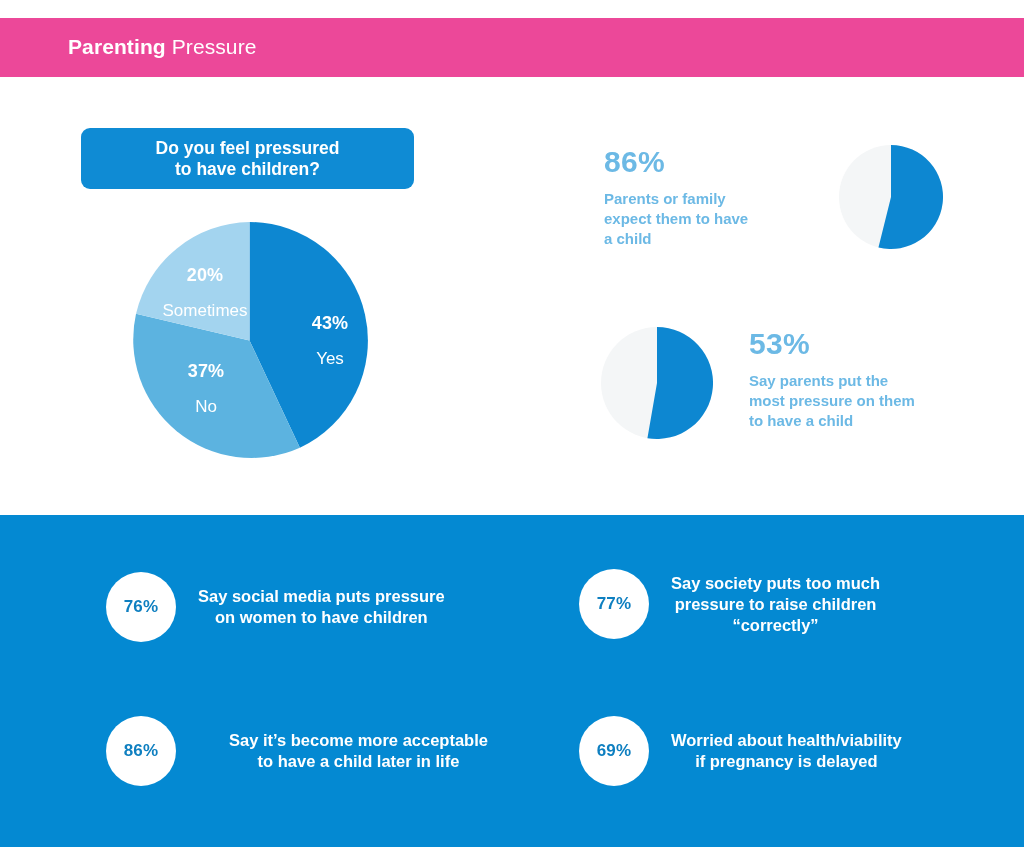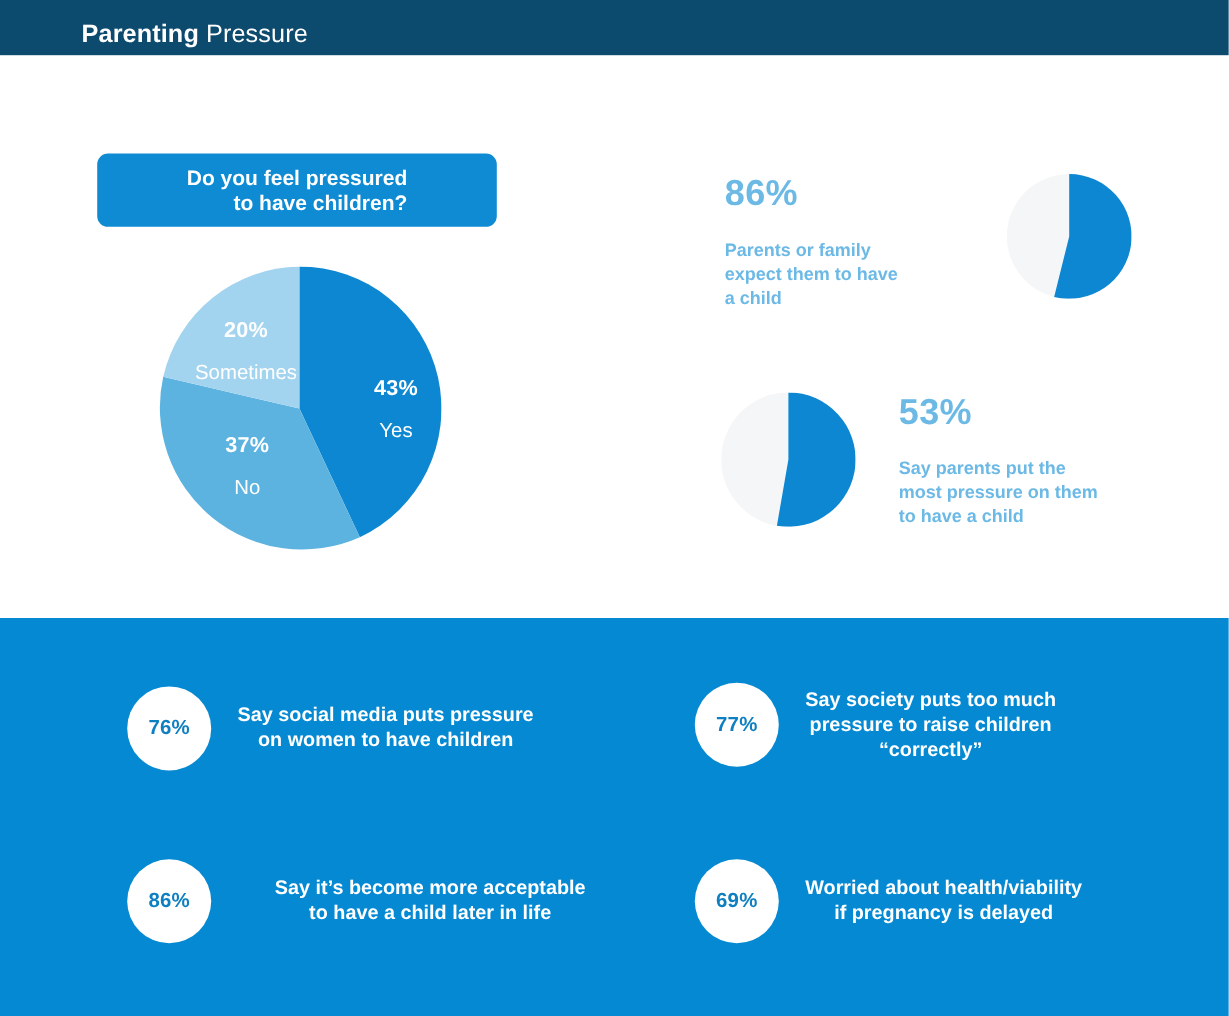--- a/index.html
+++ b/index.html
@@ -16,24 +16,24 @@
   .page {
     position: relative;
     width: 1024px;
     height: 847px;
     background: #ffffff;
   }
 
   
   .header-bar {
     position: absolute;
-    left: 0; top: 0;
-    width: 1024px;
-    height: 46px;
-    background: #0c4a6e;
+    left: 0; top: 18px;
+    width: 1024px;
+    height: 59px;
+    background: #ec4899;
   }
   .header-title {
     position: absolute;
     left: 68px;
     top: 17px;
     font-size: 21px;
     letter-spacing: 0.1px;
     color: #ffffff;
     white-space: nowrap;
   }
@@ -51,21 +51,21 @@
     border-radius: 9px;
     display: flex;
     align-items: center;
     justify-content: center;
   }
   .question-text {
     color: #ffffff;
     font-weight: bold;
     font-size: 17.5px;
     line-height: 21px;
-    text-align: right;
+    text-align: center;
     white-space: pre-line;
   }
 
   
   .main-pie-wrap {
     position: absolute;
     left: 131px;
     top: 222px;
     width: 237px;
     height: 237px;
@@ -109,21 +109,21 @@
   .stat-text-col.right-side { width: 205px; }
 
   .stat-pct {
     font-weight: bold;
     font-size: 30px;
     line-height: 34px;
     color: #6cb9e5;
     letter-spacing: 0.3px;
   }
   .stat-desc {
-    margin-top: 20px;
+    margin-top: 10px;
     font-weight: bold;
     font-size: 15px;
     line-height: 20px;
     color: #6cb9e5;
     white-space: pre-line;
   }
   .stat-pie { width: 104px; height: 104px; }
   .stat-pie svg { display: block; }
 
   .gap-left-pie { margin-left: 40px; }

